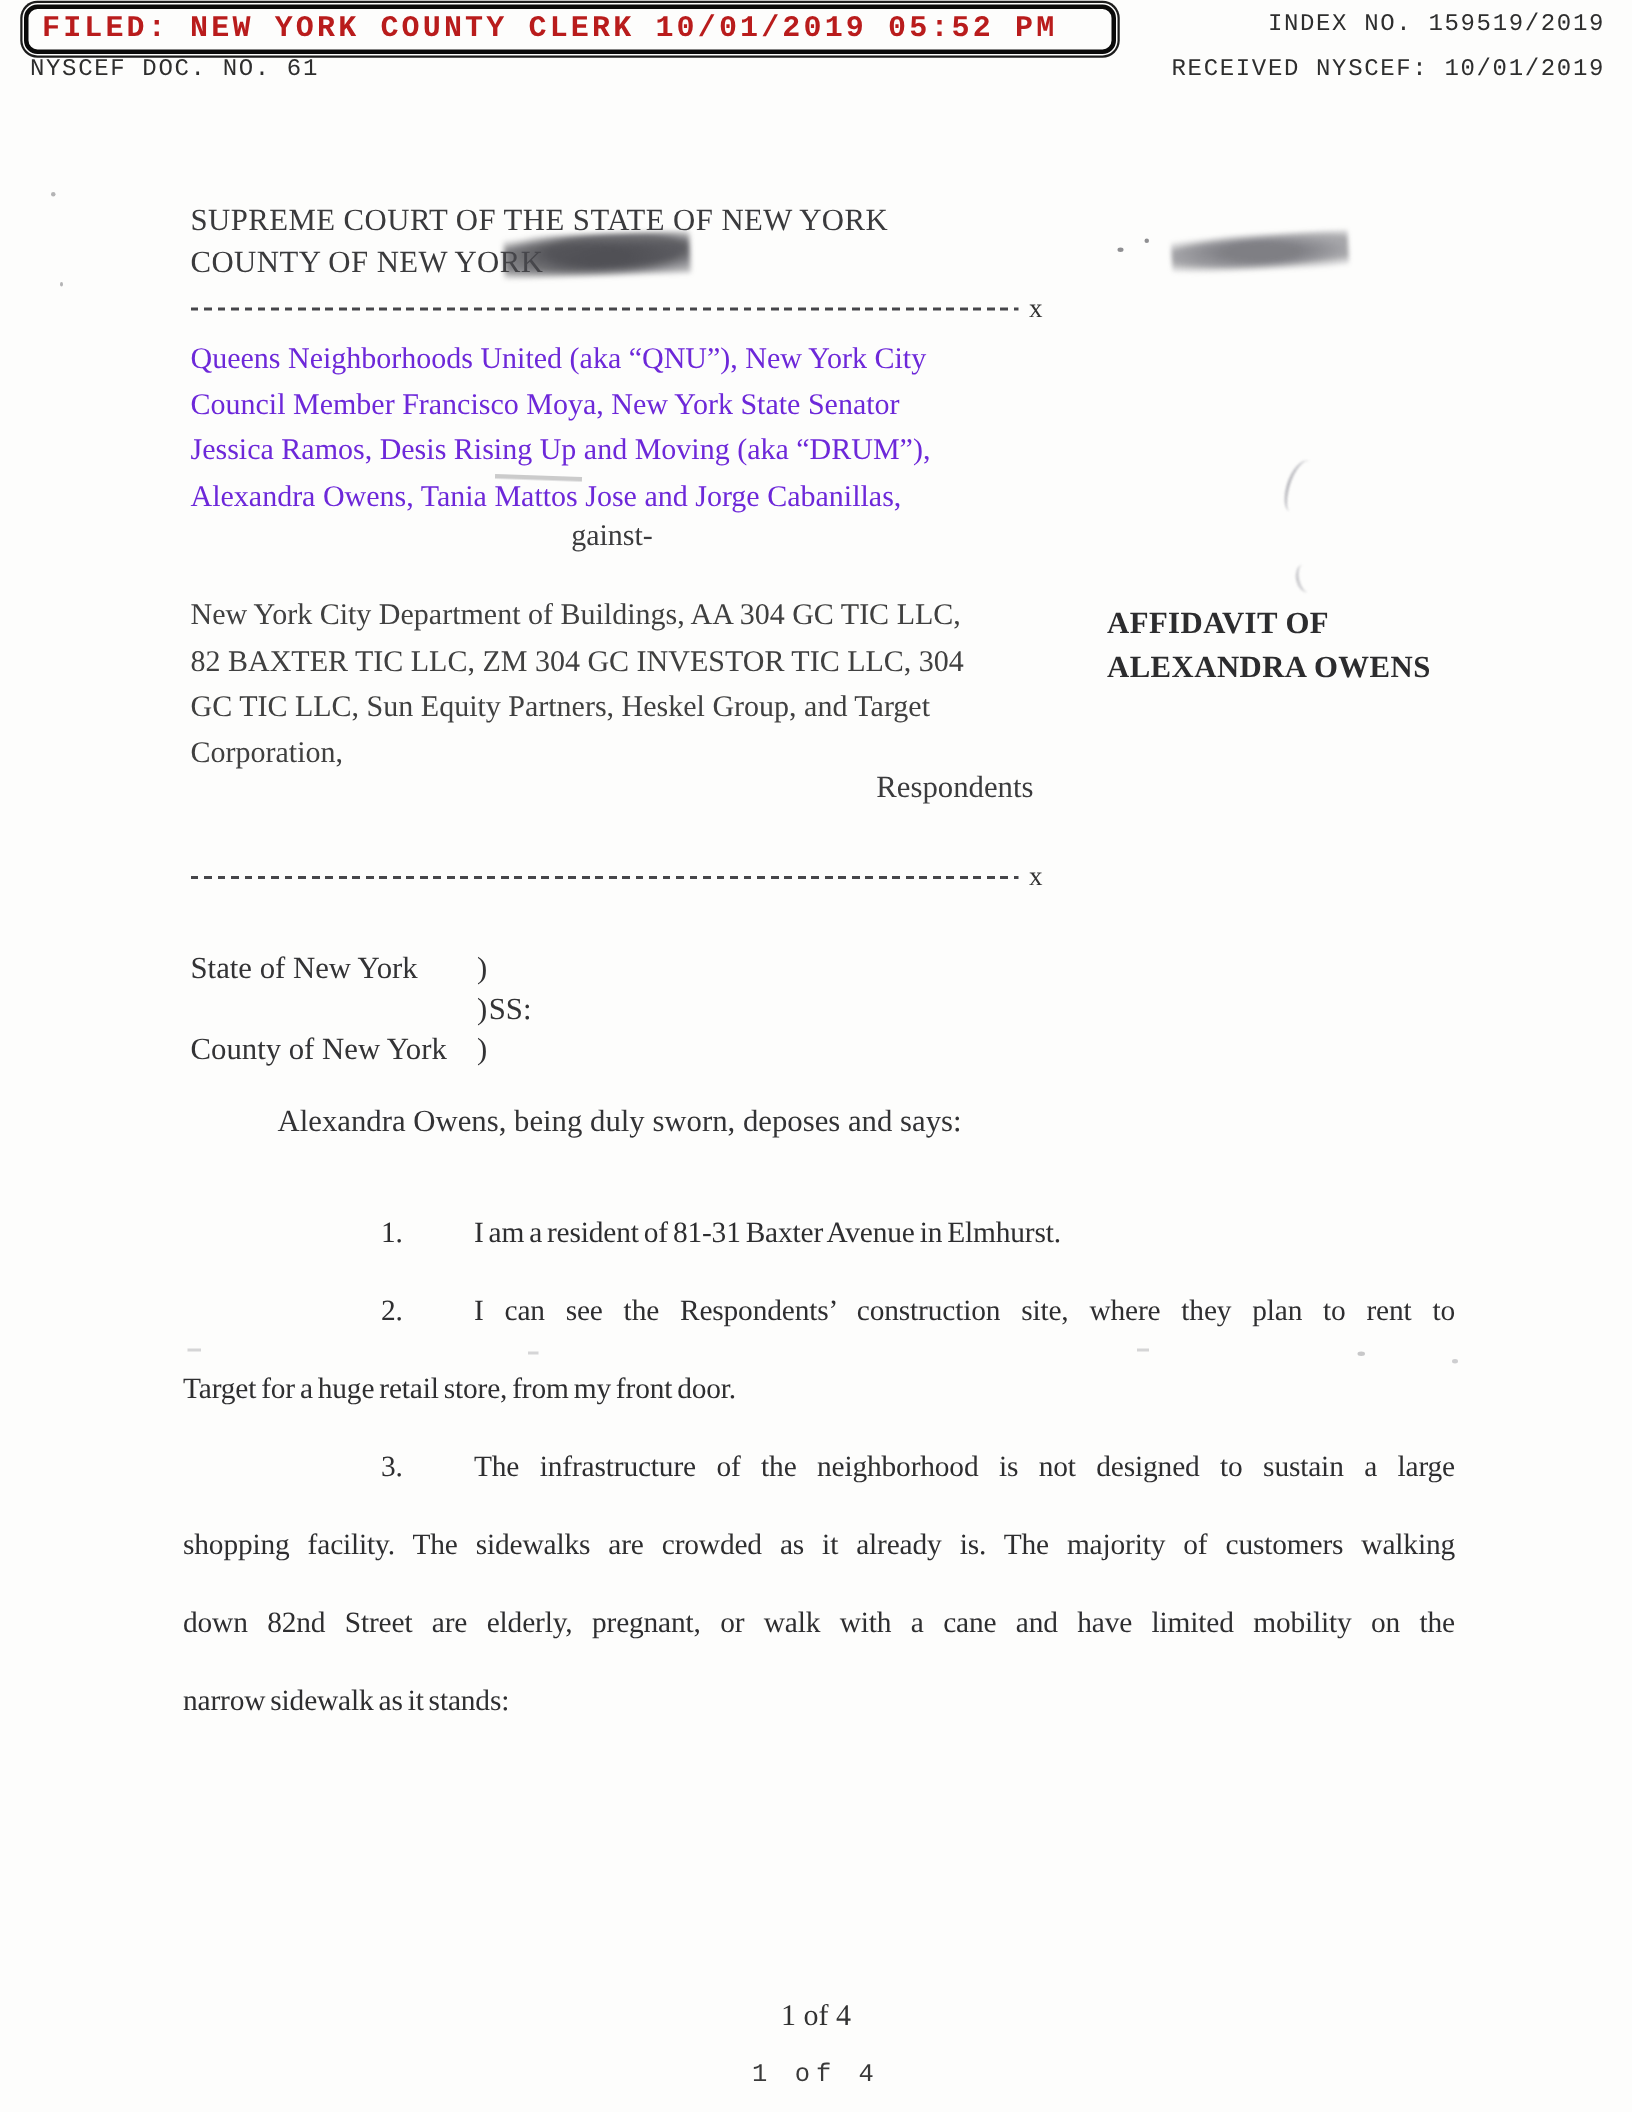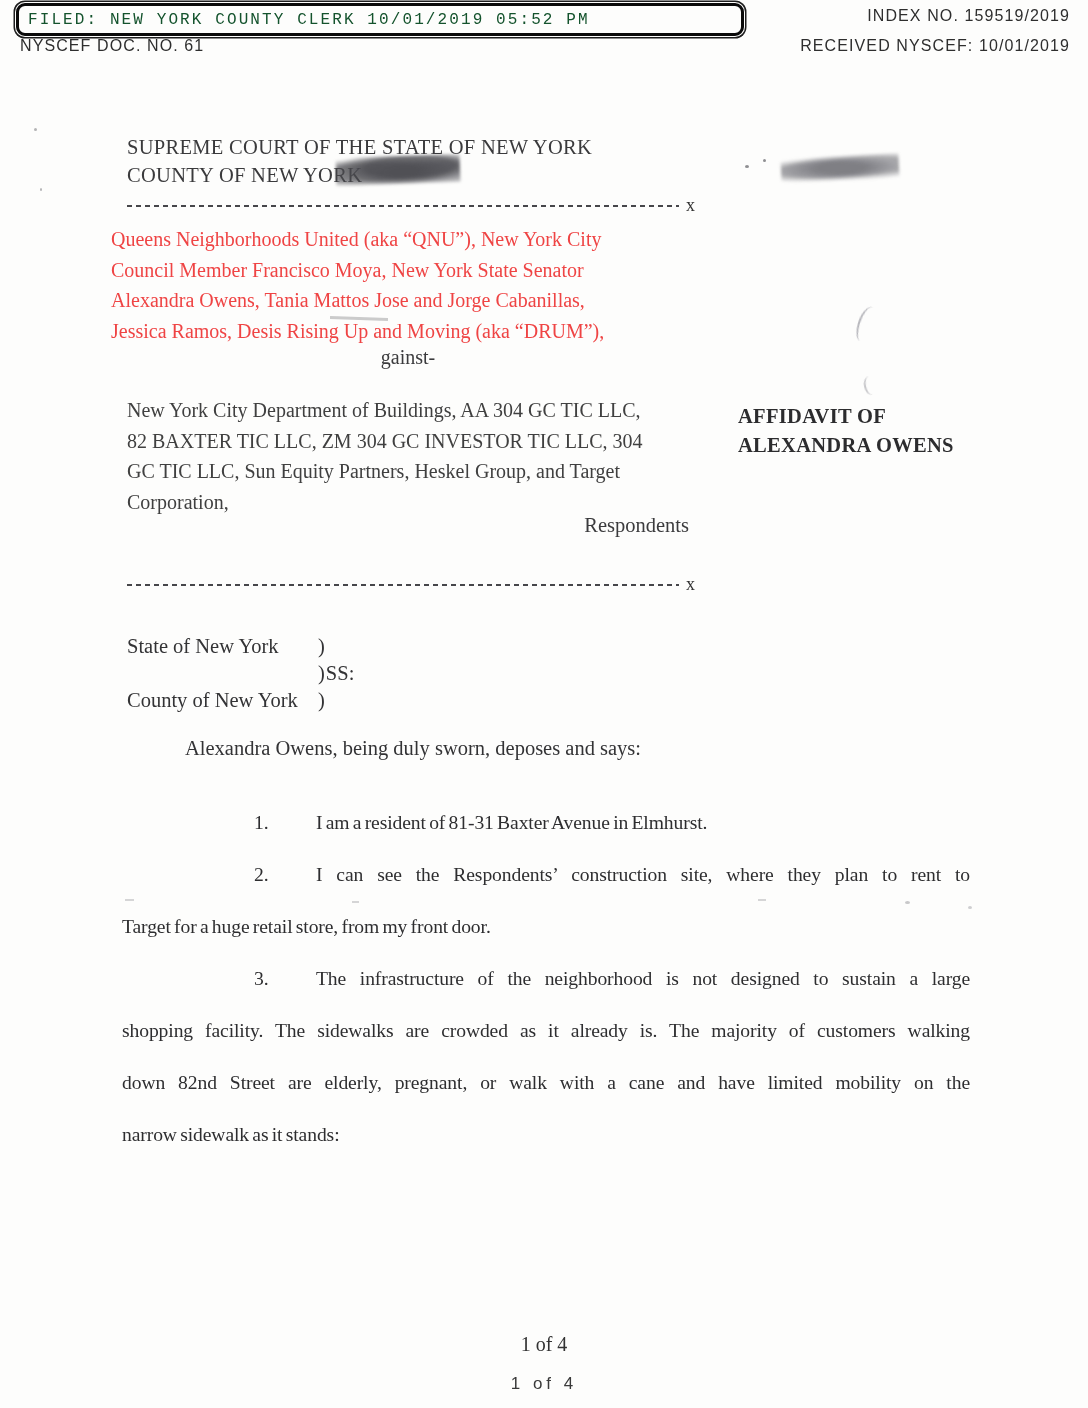--- a/index.html
+++ b/index.html
@@ -6,46 +6,46 @@
   .page{
     position:relative;
     width:1088px;height:1408px;
     background:#fdfdfc;
     margin:0 auto;
     overflow:hidden;
     font-family:"Liberation Serif", serif;
     color:#262626;
   }
   
-  .mono{font-family:Liberation Sans, sans-serif;}
+  .mono{font-family:Liberation Mono, monospace;}
   .filed-box{
     position:absolute;left:16px;top:3px;width:722px;height:27px;
     border:3px solid #0a0a0a;border-radius:9px;
     box-shadow:0 0 0 1px #fdfdfc,0 0 0 2.5px #1c1c1c;
     display:flex;align-items:center;
     background:#fdfdfc;
   }
   .filed-box span{
     font-family:"Liberation Mono", monospace;
-    font-weight:normal;font-size:16px;letter-spacing:2.1px;
-    color:#14532d;padding-left:9px;white-space:nowrap;
+    font-weight:bold;font-size:20px;letter-spacing:2.1px;
+    color:#b91c1c;padding-left:9px;white-space:nowrap;
   }
   .hdr-right{position:absolute;right:18px;text-align:right;font-size:16px;letter-spacing:1.1px;color:#2e2e2e;white-space:nowrap;}
   .hdr-left{position:absolute;left:20px;font-size:16px;letter-spacing:1.1px;color:#2e2e2e;white-space:nowrap;}
   .r1{top:7px;} .r2{top:37px;}
 
   
   .court{position:absolute;left:127px;top:133px;font-size:20.5px;line-height:28px;letter-spacing:.3px;color:#3a3a3c;}
   .sep{position:absolute;left:127px;display:flex;align-items:center;color:#3c3c3e;}
   .sep .dash{display:inline-block;width:552px;height:2px;
     background:repeating-linear-gradient(90deg,#46464a 0 5px,transparent 5px 9px);}
   .sep .x{font-size:18px;margin-left:7px;color:#333;}
   .sep1{top:195px;} .sep2{top:574px;}
 
-  .parties{position:absolute;left:111px;top:224px;width:562px;font-size:20px;line-height:30.5px;color:#ef4444;}
+  .parties{position:absolute;left:127px;top:224px;width:562px;font-size:20px;line-height:30.5px;color:#6d28d9;}
   .against{position:absolute;left:127px;top:346px;width:562px;text-align:center;font-size:20px;color:#3b3b3d;}
   .resp-list{position:absolute;left:127px;top:395px;width:575px;font-size:20px;line-height:30.5px;color:#404040;}
   .resp-label{position:absolute;left:127px;top:514px;width:562px;text-align:right;font-size:20.5px;color:#3b3b3d;}
 
   .cap-right{position:absolute;left:738px;width:330px;color:#343436;}
   .idx2{top:352px;font-size:20.5px;}
   .aff-title{top:402px;font-size:20.5px;font-weight:bold;line-height:29px;letter-spacing:.3px;color:#2c2c2e;}
 
   
   .venue{position:absolute;left:127px;top:633px;font-size:20.5px;line-height:27px;color:#333335;}
@@ -117,22 +117,22 @@
   </div>
 
   <div class="sep sep1">
     <span class="dash"></span>
     <span class="x">x</span>
   </div>
 
   <div class="parties">
     <div>Queens Neighborhoods United (aka “QNU”), New York City</div>
     <div>Council Member Francisco Moya, New York State Senator</div>
+    <div>Jessica Ramos, Desis Rising Up and Moving (aka “DRUM”),</div>
     <div>Alexandra Owens, Tania Mattos Jose and Jorge Cabanillas,</div>
-    <div>Jessica Ramos, Desis Rising Up and Moving (aka “DRUM”),</div>
   </div>
 
   <div class="against">gainst-</div>
 
   <div class="cap-right aff-title">
     <div>AFFIDAVIT OF</div>
     <div>ALEXANDRA OWENS</div>
   </div>
 
   <div class="resp-list">

